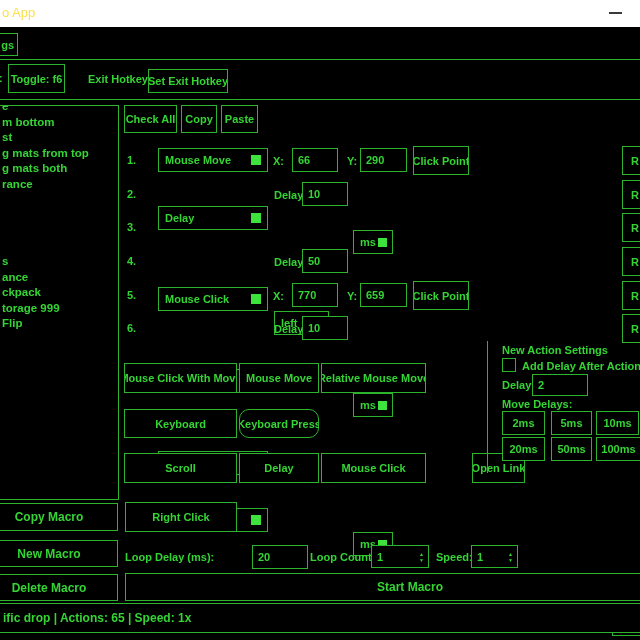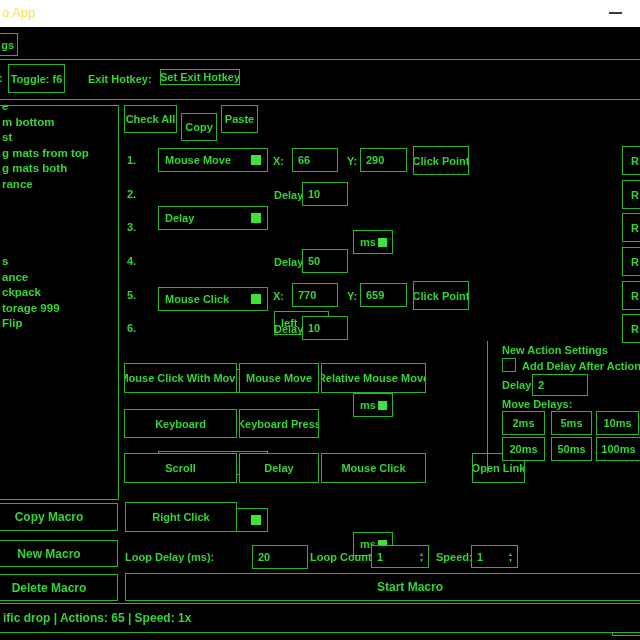--- a/index.html
+++ b/index.html
@@ -56,21 +56,21 @@
   </div>
 
   <div class="abs gbtn" style="left:-30px;top:33px;width:48px;height:23px;justify-content:flex-end;padding-right:3px;">
     <span>gs</span>
   </div>
   <div class="abs hline" style="left:0;top:59px;width:640px;"></div>
 
   <div class="abs glab" style="left:-1px;top:72px;">:</div>
   <div class="abs gbtn" style="left:8px;top:64px;width:57px;height:29px;">Toggle: f6</div>
   <div class="abs glab" style="left:88px;top:73px;">Exit Hotkey:</div>
-  <div class="abs gbtn" style="left:160px;top:69px;width:80px;height:16px;">Set Exit Hotkey</div>
+  <div class="abs gbtn" style="left:148px;top:69px;width:80px;height:24px;">Set Exit Hotkey</div>
   <div class="abs hline" style="left:0;top:99px;width:640px;"></div>
 
   <div class="abs listbox" style="left:-20px;top:105px;width:139px;height:395px;">
     <div style="margin-top:-7px;">
         <div class="li">e</div>
         <div class="li">m bottom</div>
         <div class="li">st</div>
         <div class="li">g mats from top</div>
         <div class="li">g mats both</div>
         <div class="li">rance</div>
@@ -80,21 +80,21 @@
         <div class="li"></div>
         <div class="li">s</div>
         <div class="li">ance</div>
         <div class="li">ckpack</div>
         <div class="li">torage 999</div>
         <div class="li">Flip</div>
       </div>
   </div>
 
   <div class="abs gbtn" style="left:124px;top:105px;width:53px;height:28px;">Check All</div>
-  <div class="abs gbtn" style="left:181px;top:105px;width:36px;height:28px;margin-top:8px;">Copy</div>
+  <div class="abs gbtn" style="left:181px;top:105px;width:36px;height:28px;">Copy</div>
   <div class="abs gbtn" style="left:221px;top:105px;width:37px;height:28px;">Paste</div>
 
   <div class="abs glab" style="left:127px;top:154px;">1.</div>
   <div class="abs gbox combo" style="left:158px;top:148px;width:110px;height:24px;">
     <span>Mouse Move</span>
       <span class="sq"></span>
   </div>
   <div class="abs glab" style="left:273px;top:155px;">X:</div>
   <div class="abs gbox" style="left:292px;top:148px;width:46px;height:24px;">66</div>
   <div class="abs glab" style="left:347px;top:155px;">Y:</div>
@@ -162,21 +162,21 @@
     <span>ms</span>
       <span class="sq"></span>
   </div>
   <div class="abs gbtn" style="left:622px;top:314px;width:60px;height:29px;justify-content:flex-start;padding-left:8px;">R</div>
 
   <div class="abs gbtn" style="left:124px;top:363px;width:113px;height:30px;">Mouse Click With Move</div>
   <div class="abs gbtn" style="left:239px;top:363px;width:80px;height:30px;">Mouse Move</div>
   <div class="abs gbtn" style="left:321px;top:363px;width:105px;height:30px;">Relative Mouse Move</div>
 
   <div class="abs gbtn" style="left:124px;top:409px;width:113px;height:29px;">Keyboard</div>
-  <div class="abs gbtn" style="left:239px;top:409px;width:80px;height:29px;">Keyboard Press</div>
+  <div class="abs gbtn" style="left:239px;top:409px;width:80px;height:29px;border-radius:10px;">Keyboard Press</div>
 
   <div class="abs gbtn" style="left:124px;top:453px;width:113px;height:30px;">Scroll</div>
   <div class="abs gbtn" style="left:239px;top:453px;width:80px;height:30px;">Delay</div>
   <div class="abs gbtn" style="left:321px;top:453px;width:105px;height:30px;">Mouse Click</div>
   <div class="abs gbtn" style="left:428px;top:453px;width:53px;height:30px;margin-left:44px;">Open Link</div>
 
   <div class="abs gbtn" style="left:125px;top:502px;width:112px;height:30px;">Right Click</div>
 
   <div class="abs vline" style="left:487px;top:341px;height:132px;"></div>
 

